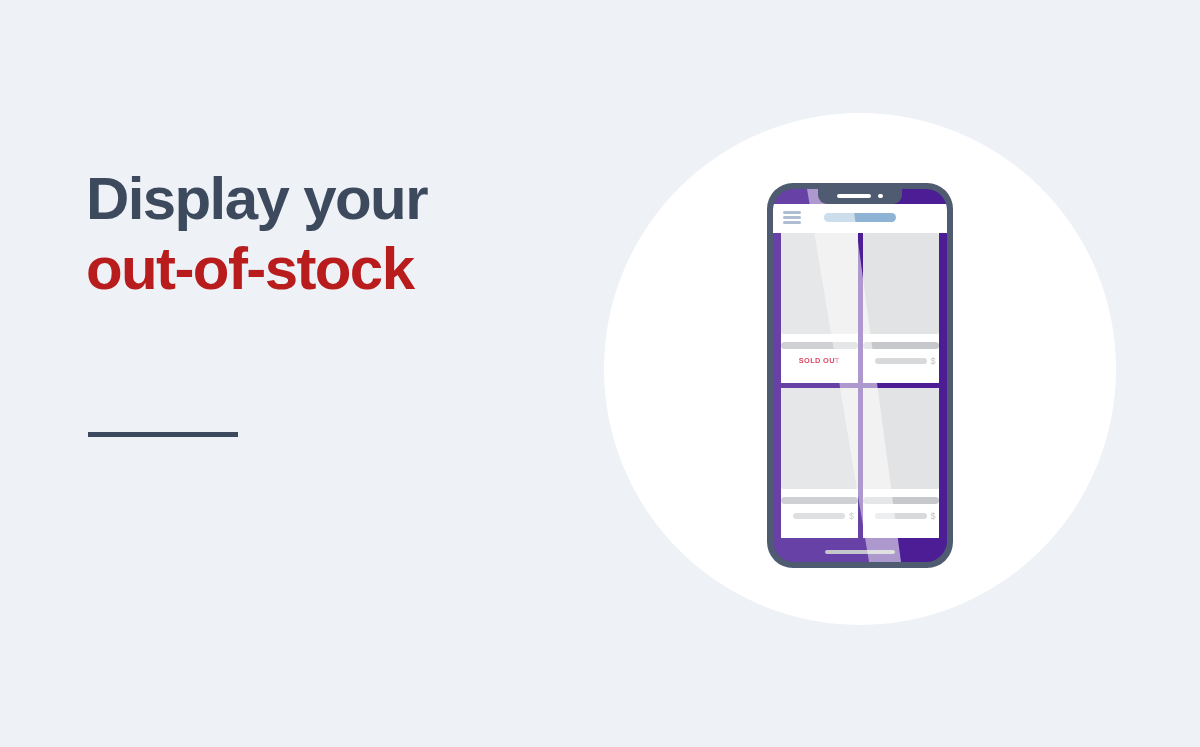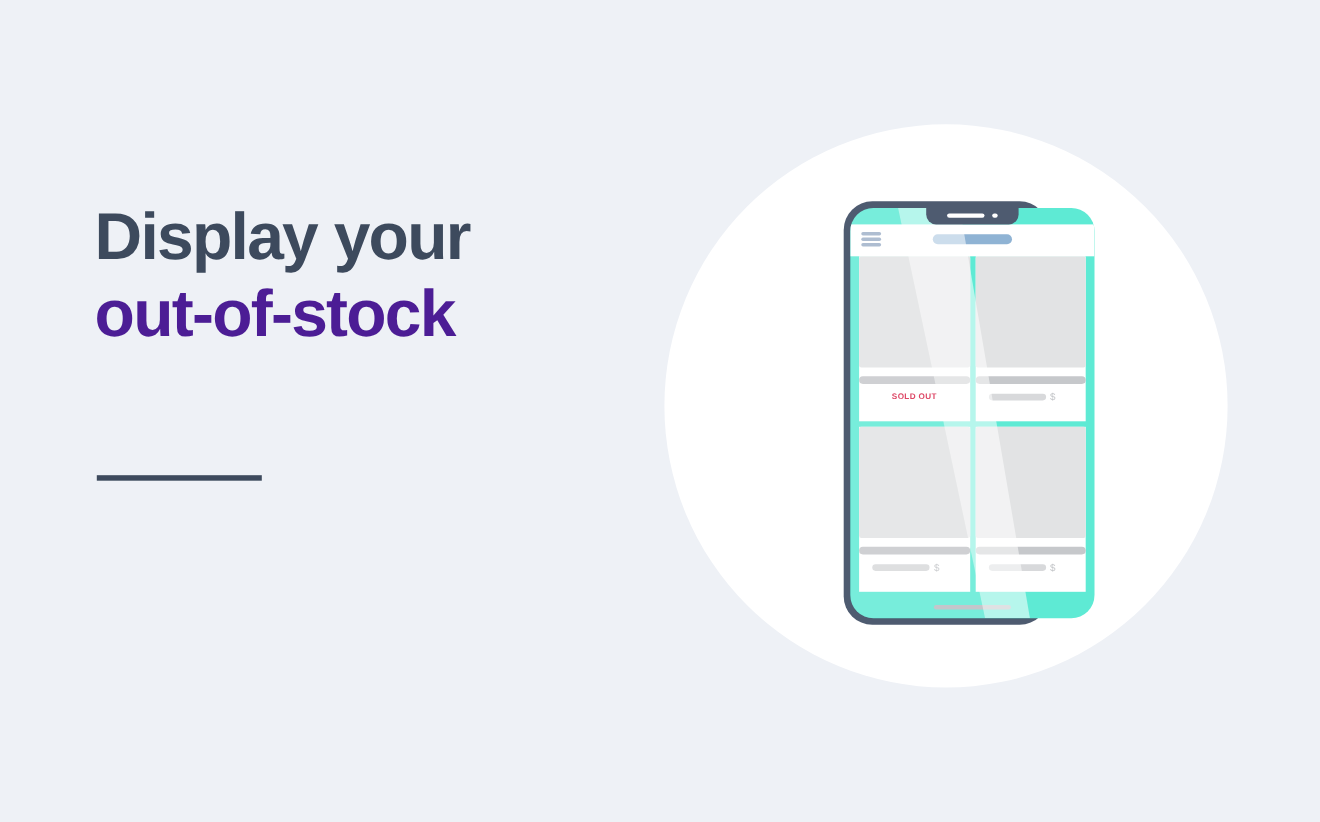--- a/index.html
+++ b/index.html
@@ -20,33 +20,33 @@
     inset: 0;
     width: 1200px;
     height: 747px;
     background: #eef1f6;
   }
 
   
   .headline-block {
     position: absolute;
     left: 86px;
-    top: 180px;
+    top: 164px;
     width: 470px;
   }
   .headline-line {
     font-size: 60px;
     font-weight: 700;
     line-height: 70px;
     letter-spacing: -1.6px;
     white-space: nowrap;
     font-family: "Liberation Sans", sans-serif;
   }
   .line-dark  { color: #3d4a5d; }
-  .line-accent{ color: #4c1d95; }
+  .line-accent{ color: #b91c1c; }
 
   .headline-rule {
     position: absolute;
     left: 88px;
     top: 432px;
     width: 150px;
     height: 5px;
     background: #3d4a5d;
   }
 
@@ -70,23 +70,22 @@
     border-radius: 26px;
     background: #4e5b70;
     box-sizing: border-box;
     padding: 6px;
   }
   .phone-screen {
     position: relative;
     width: 100%;
     height: 100%;
     border-radius: 21px;
-    background: #5eead4;
+    background: #4c1d95;
     overflow: hidden;
-    padding-left: 48px;
   }
 
   
   .notch {
     position: absolute;
     left: 50%;
     top: 0;
     transform: translateX(-50%);
     width: 84px;
     height: 15px;

